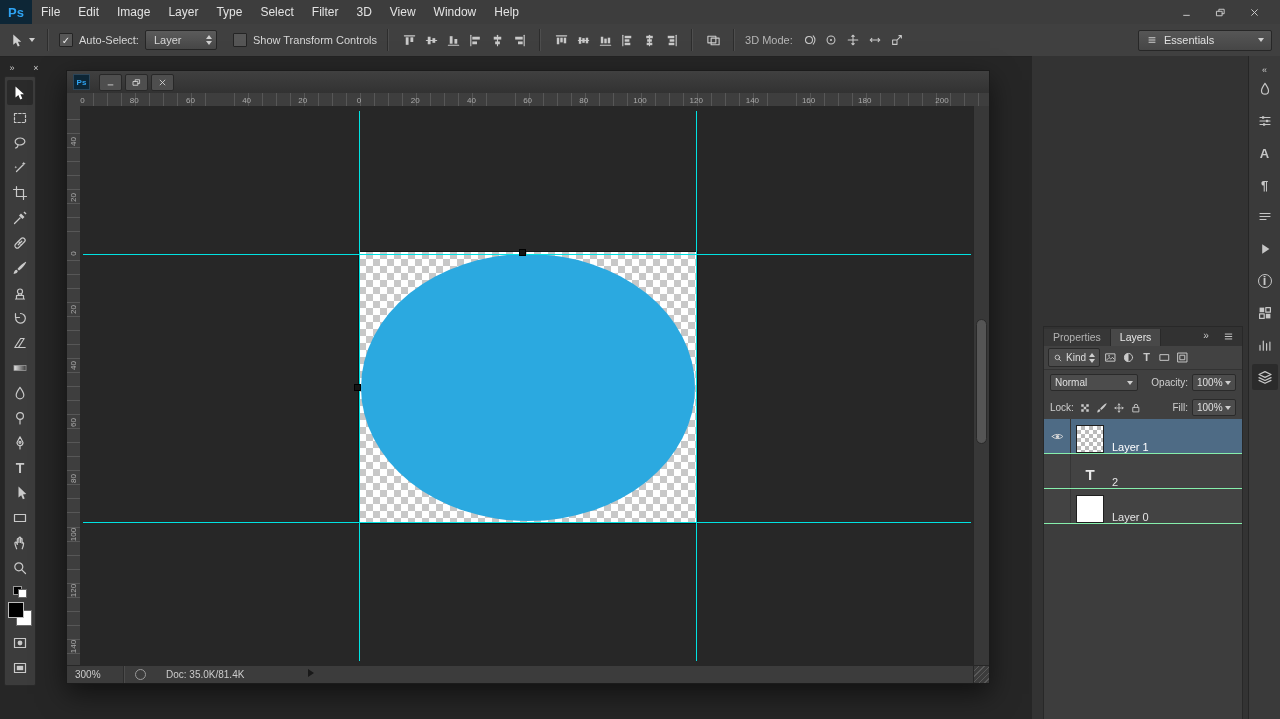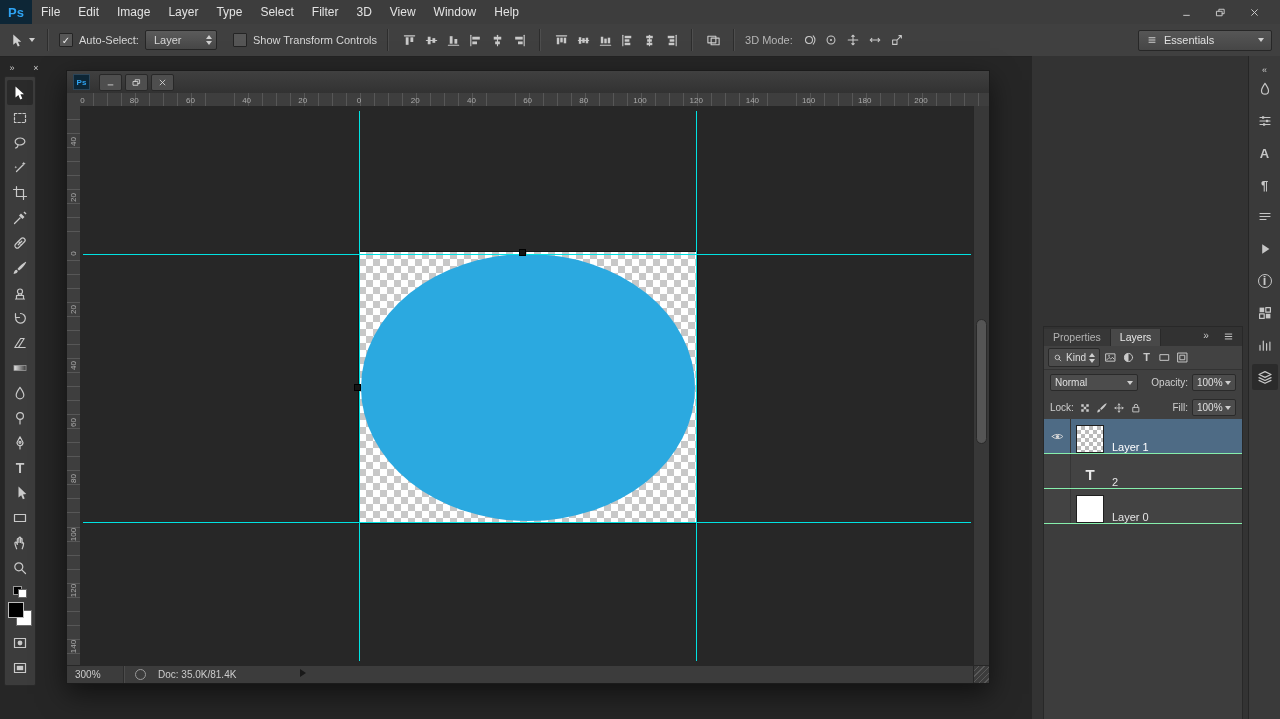--- a/index.html
+++ b/index.html
@@ -62,21 +62,21 @@
   .guide{position:absolute;}
   .gv{width:1px;top:5px;bottom:5px;}
   .gh{height:1px;left:3px;right:3px;}
   .handle{position:absolute;width:5px;height:5px;background:#141414;border:1px solid #000;}
   .vscroll{position:absolute;top:35px;right:0;width:15px;bottom:17px;background:#383838;border-left:1px solid #262626;}
   .vthumb{position:absolute;left:2px;right:2px;top:38%;height:22%;background:#555;border:1px solid #2a2a2a;border-radius:6px;}
   .statusbar{position:absolute;left:0;right:15px;bottom:0;height:17px;background:#3c3c3c;border-top:1px solid #272727;display:flex;align-items:center;font-size:10px;color:#ccc;}
   .zoomfield{width:44px;padding-left:8px;}
   .ssep{width:0;height:17px;border-left:1px solid #2d2d2d;border-right:1px solid #4c4c4c;margin:0 4px;}
   .statico{width:9px;height:9px;border:1px solid #9a9a9a;border-radius:50%;margin:0 6px;}
-  .docfield{margin-left:6px;display:flex;align-items:flex-start;gap:8px;}
+  .docfield{margin-left:14px;display:flex;align-items:flex-start;gap:8px;}
   .tri-r{width:0;height:0;border-top:4px solid transparent;border-bottom:4px solid transparent;border-left:6px solid #191919;margin-left:56px;}
   .grip{position:absolute;right:0;bottom:0;width:15px;height:17px;background:#3c3c3c;border-left:1px solid #272727;border-top:1px solid #272727;background-image:repeating-linear-gradient(135deg,transparent 0 3px,#5a5a5a 3px 4px);}
   
   .rightcol{position:absolute;left:1032px;top:56px;width:216px;bottom:0;background:#333;}
   .panelgroup{position:absolute;left:11px;top:234px;width:200px;height:418px;background:#404040;border:1px solid #282828;box-sizing:border-box;margin-top:36px;}
   .tabrow{height:19px;background:#323232;display:flex;align-items:flex-end;}
   .ptab{height:17px;padding:0 9px;font-size:10.5px;line-height:17px;background:#373737;color:#b3b3b3;border-right:1px solid #292929;}
   .ptab.active{background:#484848;color:#e8e8e8;}
   .tabicons{margin-left:auto;display:flex;align-items:center;gap:2px;padding-right:4px;color:#bbb;}
   .tabicons .tx{font-size:10px;font-weight:normal;}
@@ -595,21 +595,21 @@
         <span class="rt" style="left: 279px;">0</span>
         <span class="rt" style="left: 335.2px;">20</span>
         <span class="rt" style="left: 391.4px;">40</span>
         <span class="rt" style="left: 447.6px;">60</span>
         <span class="rt" style="left: 503.8px;">80</span>
         <span class="rt" style="left: 560px;">100</span>
         <span class="rt" style="left: 616.2px;">120</span>
         <span class="rt" style="left: 672.4px;">140</span>
         <span class="rt" style="left: 728.6px;">160</span>
         <span class="rt" style="left: 784.8px;">180</span>
-        <span class="rt" style="left: 841px;">200</span>
+        <span class="rt" style="left: 862px;">200</span>
       </div>
     <div class="rleft" id="rulerLeft">
         <span class="rl" style="top: 30.6px;">40</span>
         <span class="rl" style="top: 86.8px;">20</span>
         <span class="rl" style="top: 143px;">0</span>
         <span class="rl" style="top: 199.2px;">20</span>
         <span class="rl" style="top: 255.4px;">40</span>
         <span class="rl" style="top: 311.6px;">60</span>
         <span class="rl" style="top: 367.8px;">80</span>
         <span class="rl" style="top: 424px;">100</span>

